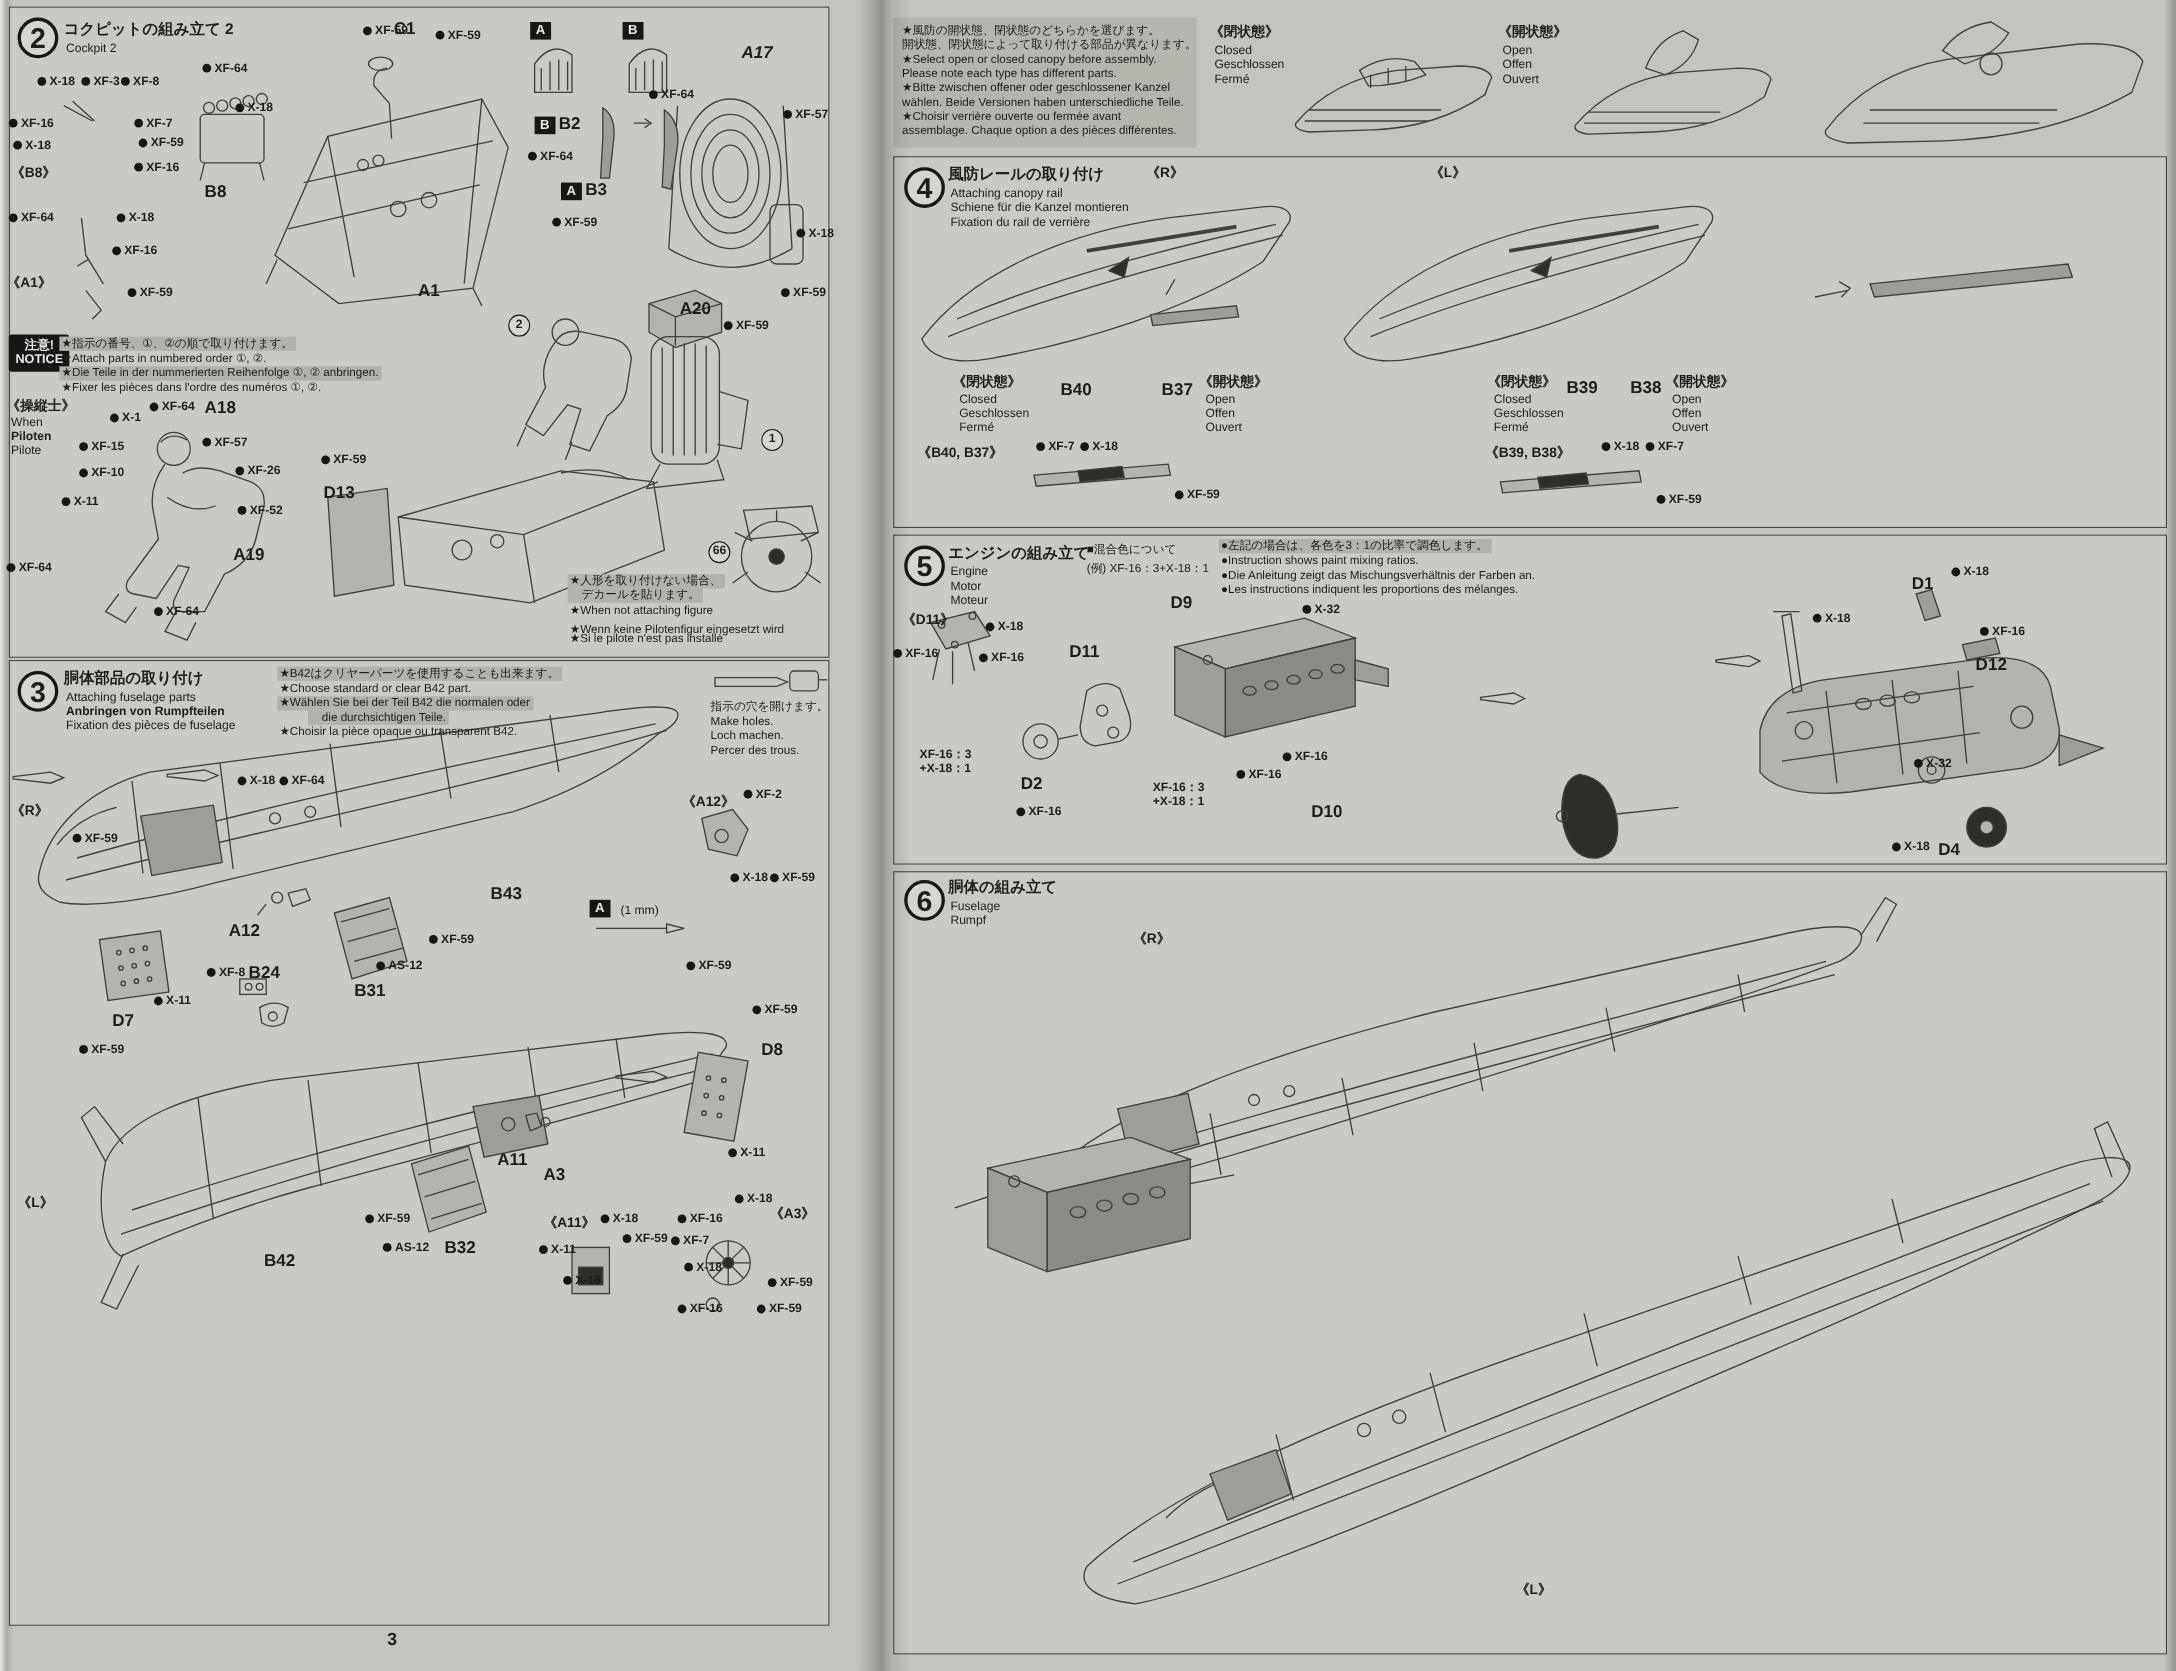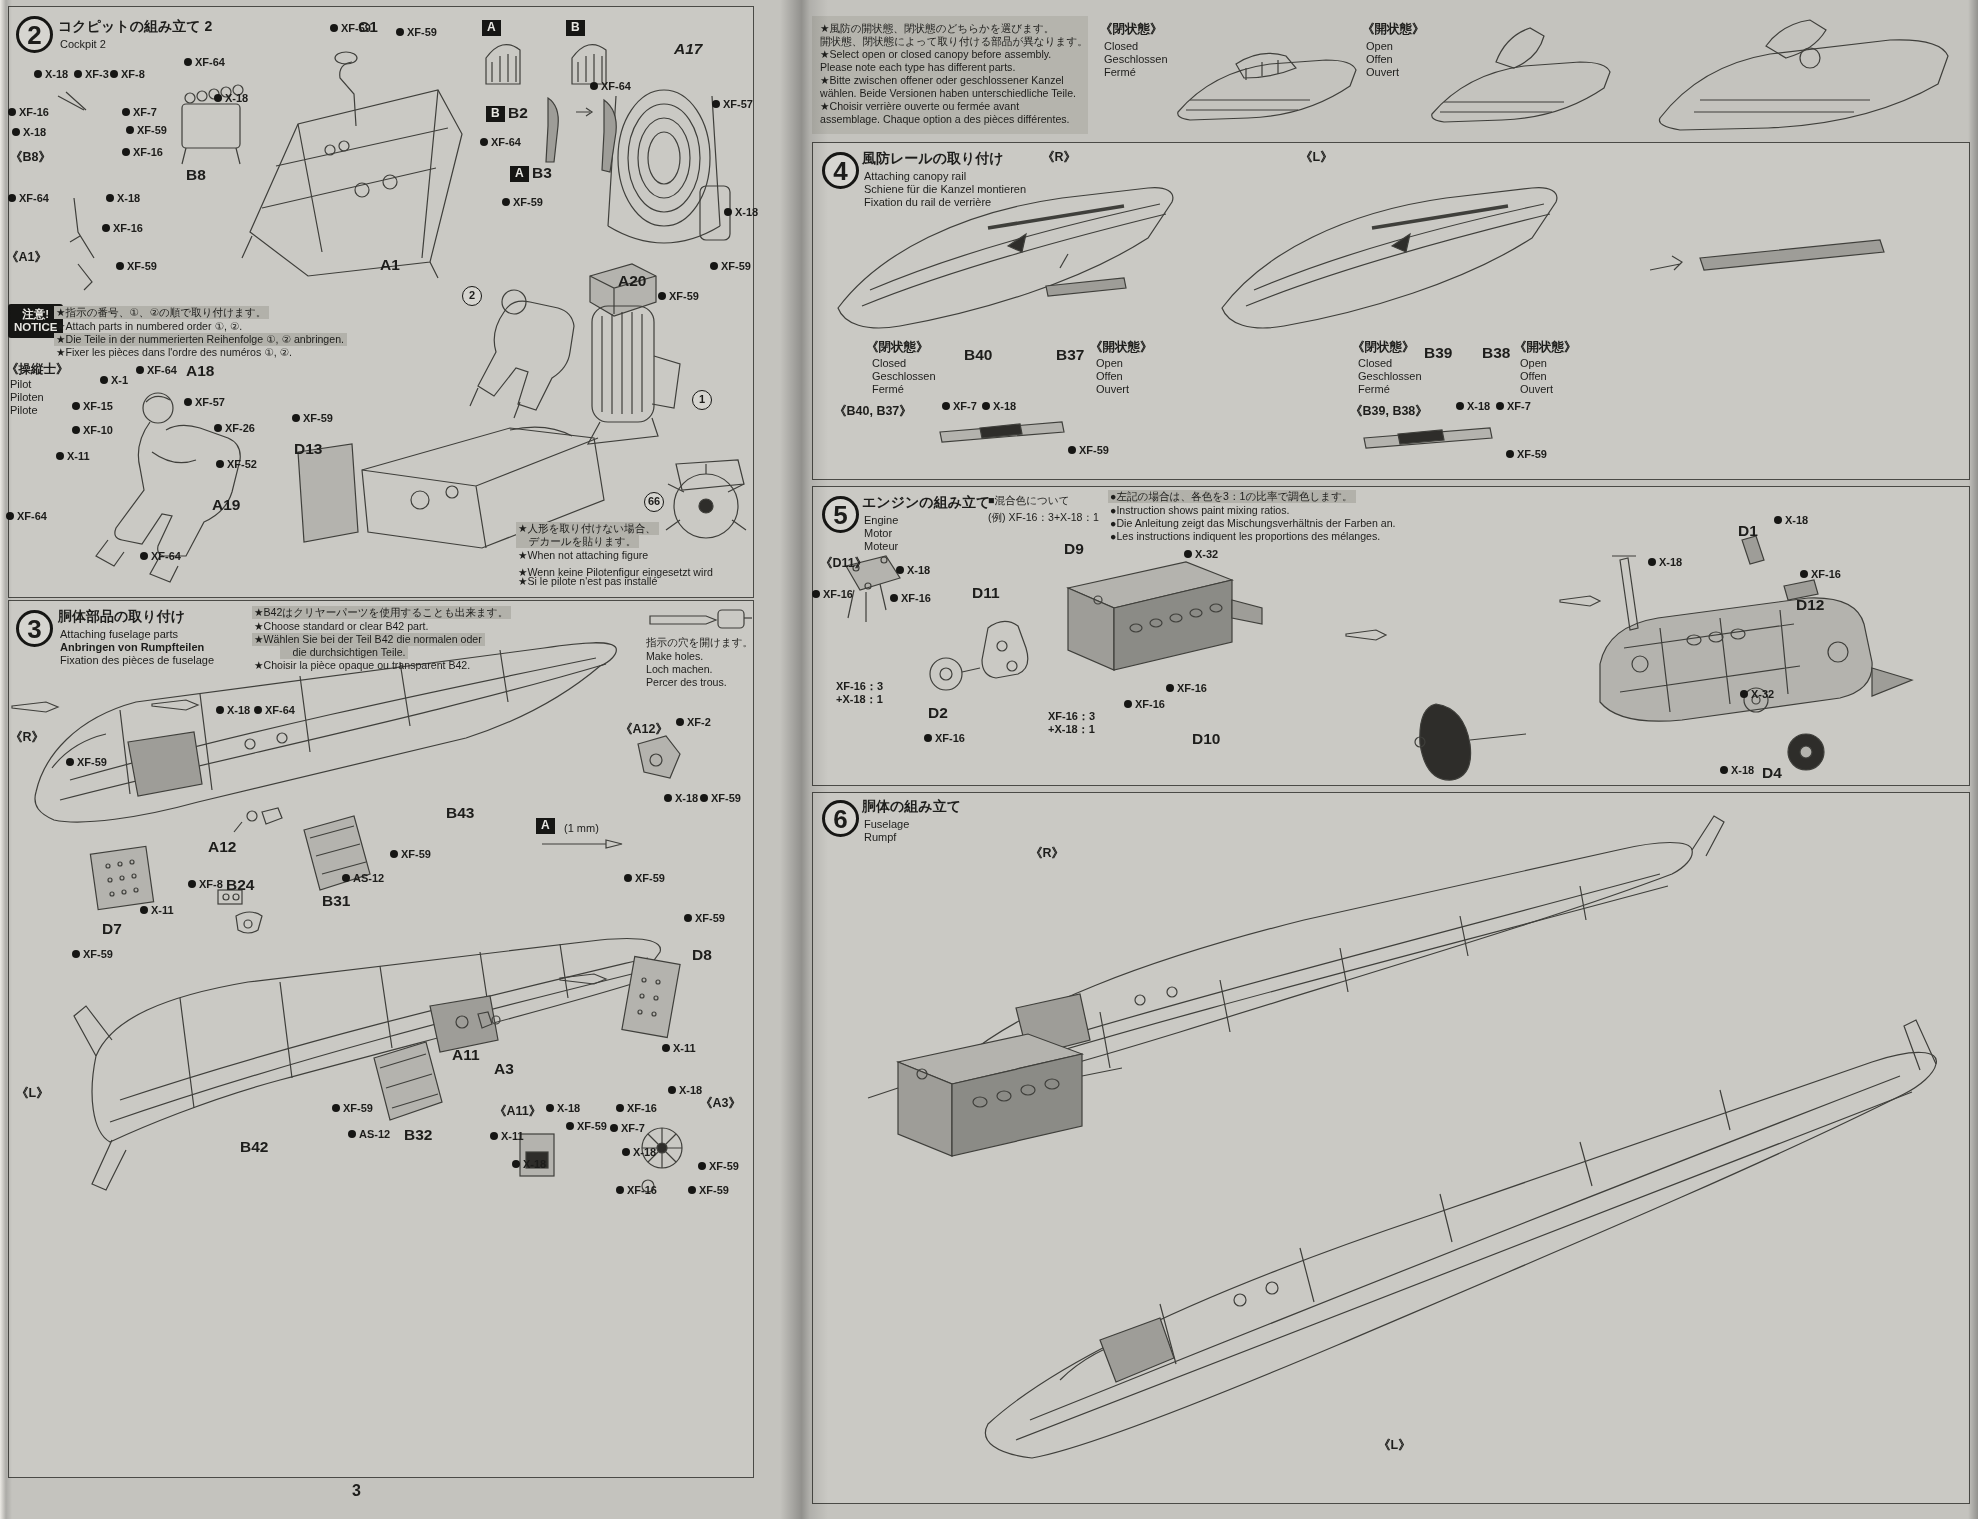--- a/index.html
+++ b/index.html
@@ -426,22 +426,22 @@
       <div class="it k-part" style="left: 618px; top: 272px;">A20</div>
       <div class="it k-paint" style="left: 710px; top: 260px;"><span class="dot"></span>XF-59</div>
       <div class="it k-paint" style="left: 658px; top: 290px;"><span class="dot"></span>XF-59</div>
       <div class="it k-badge" style="left: 8px; top: 304px;">注意!
 NOTICE</div>
       <div class="it k-note hl" style="left: 54px; top: 306px;">★指示の番号、①、②の順で取り付けます。</div>
       <div class="it k-note" style="left: 54px; top: 320px;">★Attach parts in numbered order ①, ②.</div>
       <div class="it k-note hl" style="left: 54px; top: 333px;">★Die Teile in der nummerierten Reihenfolge ①, ② anbringen.</div>
       <div class="it k-note" style="left: 54px; top: 346px;">★Fixer les pièces dans l'ordre des numéros ①, ②.</div>
       <div class="it k-ref" style="left: 6px; top: 362px;">《操縦士》</div>
-      <div class="it k-line" style="left: 10px; top: 378px;">Pilot</div>
-      <div class="it k-line" style="left: 10px; top: 391px;">Piloten</div>
+      <div class="it k-line" style="left: 10px; top: 378px;">When</div>
+      <div class="it k-line" style="left: 10px; top: 391px; font-weight: bold;">Piloten</div>
       <div class="it k-line" style="left: 10px; top: 404px;">Pilote</div>
       <div class="it k-paint" style="left: 100px; top: 374px;"><span class="dot"></span>X-1</div>
       <div class="it k-paint" style="left: 136px; top: 364px;"><span class="dot"></span>XF-64</div>
       <div class="it k-part" style="left: 186px; top: 362px;">A18</div>
       <div class="it k-paint" style="left: 72px; top: 400px;"><span class="dot"></span>XF-15</div>
       <div class="it k-paint" style="left: 184px; top: 396px;"><span class="dot"></span>XF-57</div>
       <div class="it k-paint" style="left: 72px; top: 424px;"><span class="dot"></span>XF-10</div>
       <div class="it k-paint" style="left: 214px; top: 422px;"><span class="dot"></span>XF-26</div>
       <div class="it k-paint" style="left: 56px; top: 450px;"><span class="dot"></span>X-11</div>
       <div class="it k-paint" style="left: 216px; top: 458px;"><span class="dot"></span>XF-52</div>

